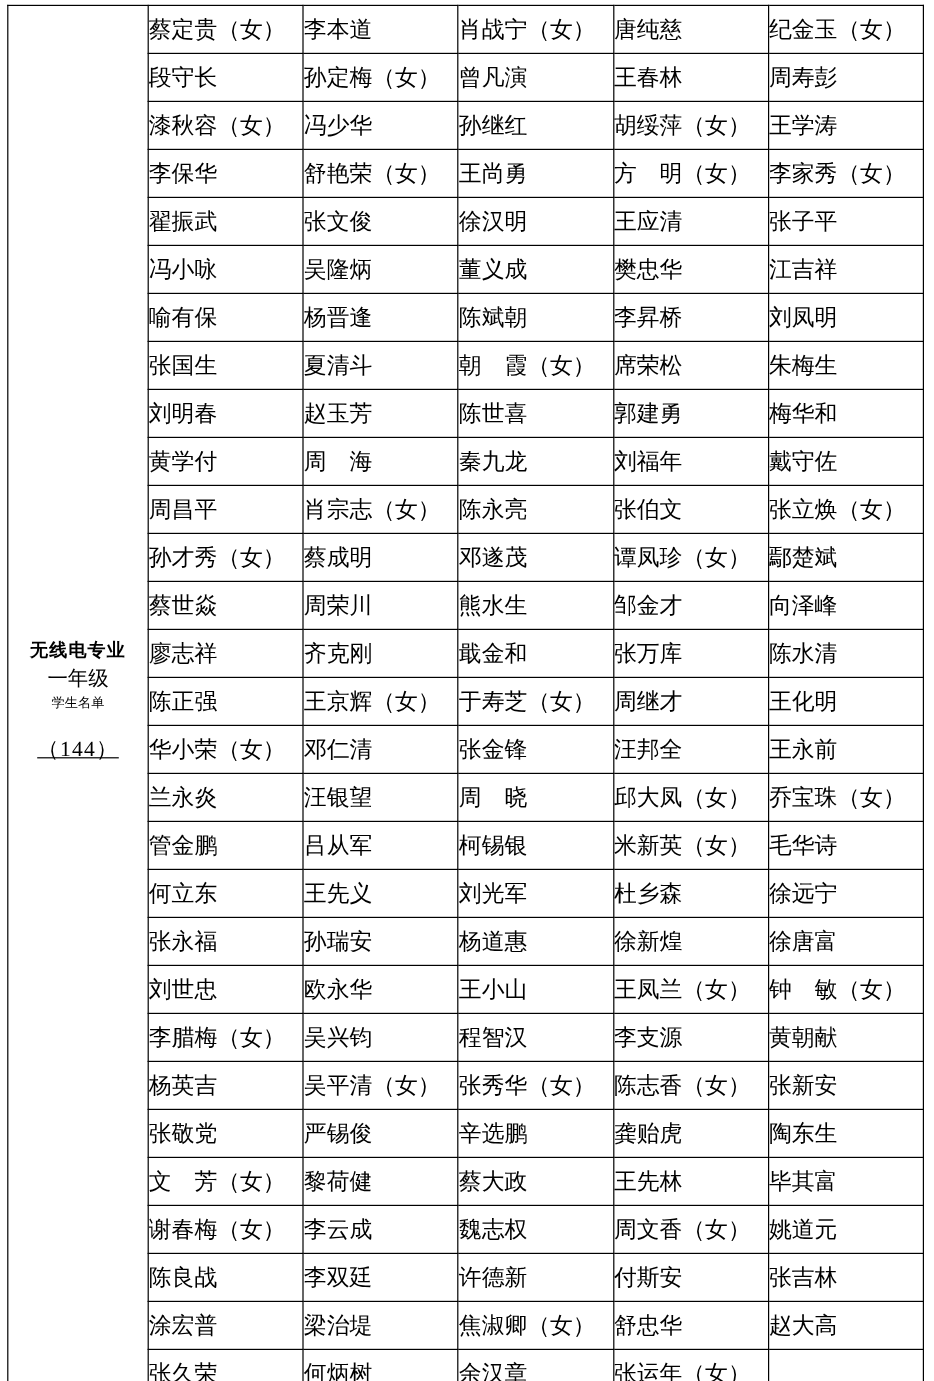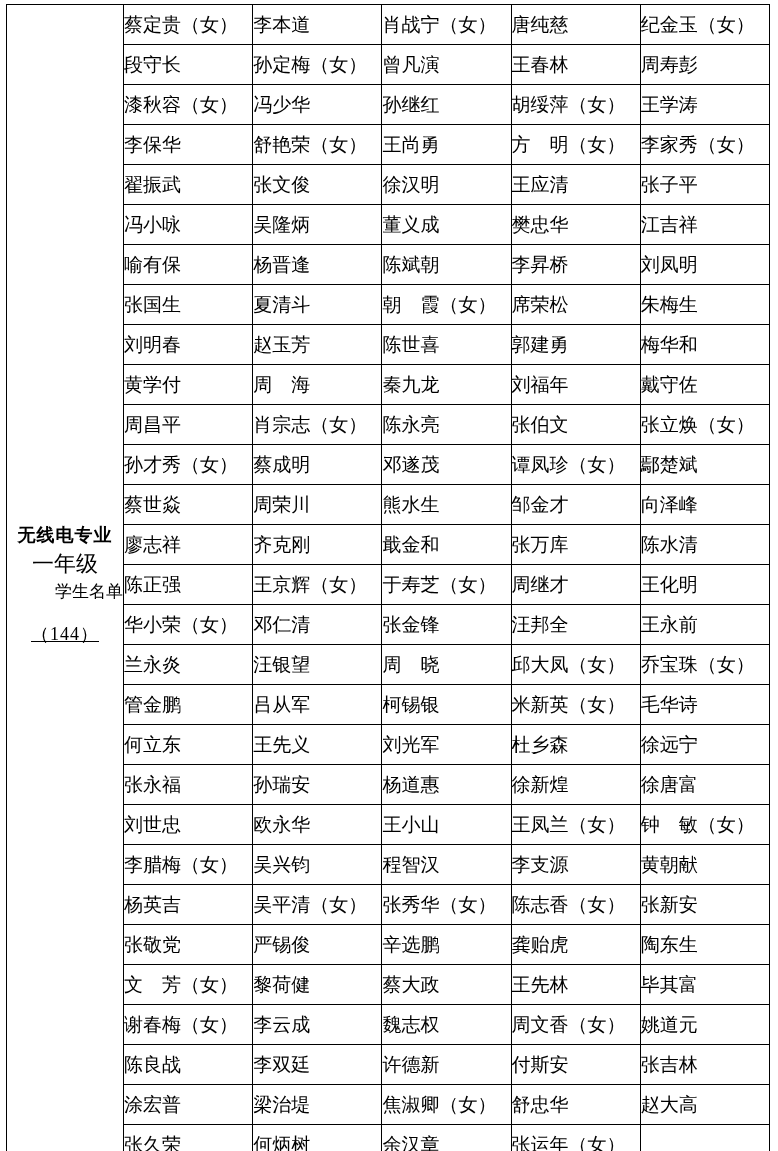--- a/index.html
+++ b/index.html
@@ -33,33 +33,32 @@
   }
   
   td.label-cell {
     width: 116px;
     text-align: center;
     vertical-align: top;
     padding-top: 18px;
   }
   .label-major {
     font-weight: bold;
-    font-size: 18px;
+    font-size: 15px;
     line-height: 1.35;
     letter-spacing: 1px;
     padding: 0 6px;
   }
   .label-grade {
-    font-size: 22px;
+    font-size: 17px;
     line-height: 1.5;
   }
   .label-sub {
-    font-size: 17px;
+    font-size: 11px;
     line-height: 1.4;
-    text-align: right;
   }
   .label-count {
     font-size: 18px;
     margin-top: 18px;
     letter-spacing: 1px;
     text-decoration: underline;
   }
   td.name-cell {
     font-size: 19px;
     text-align: left;

